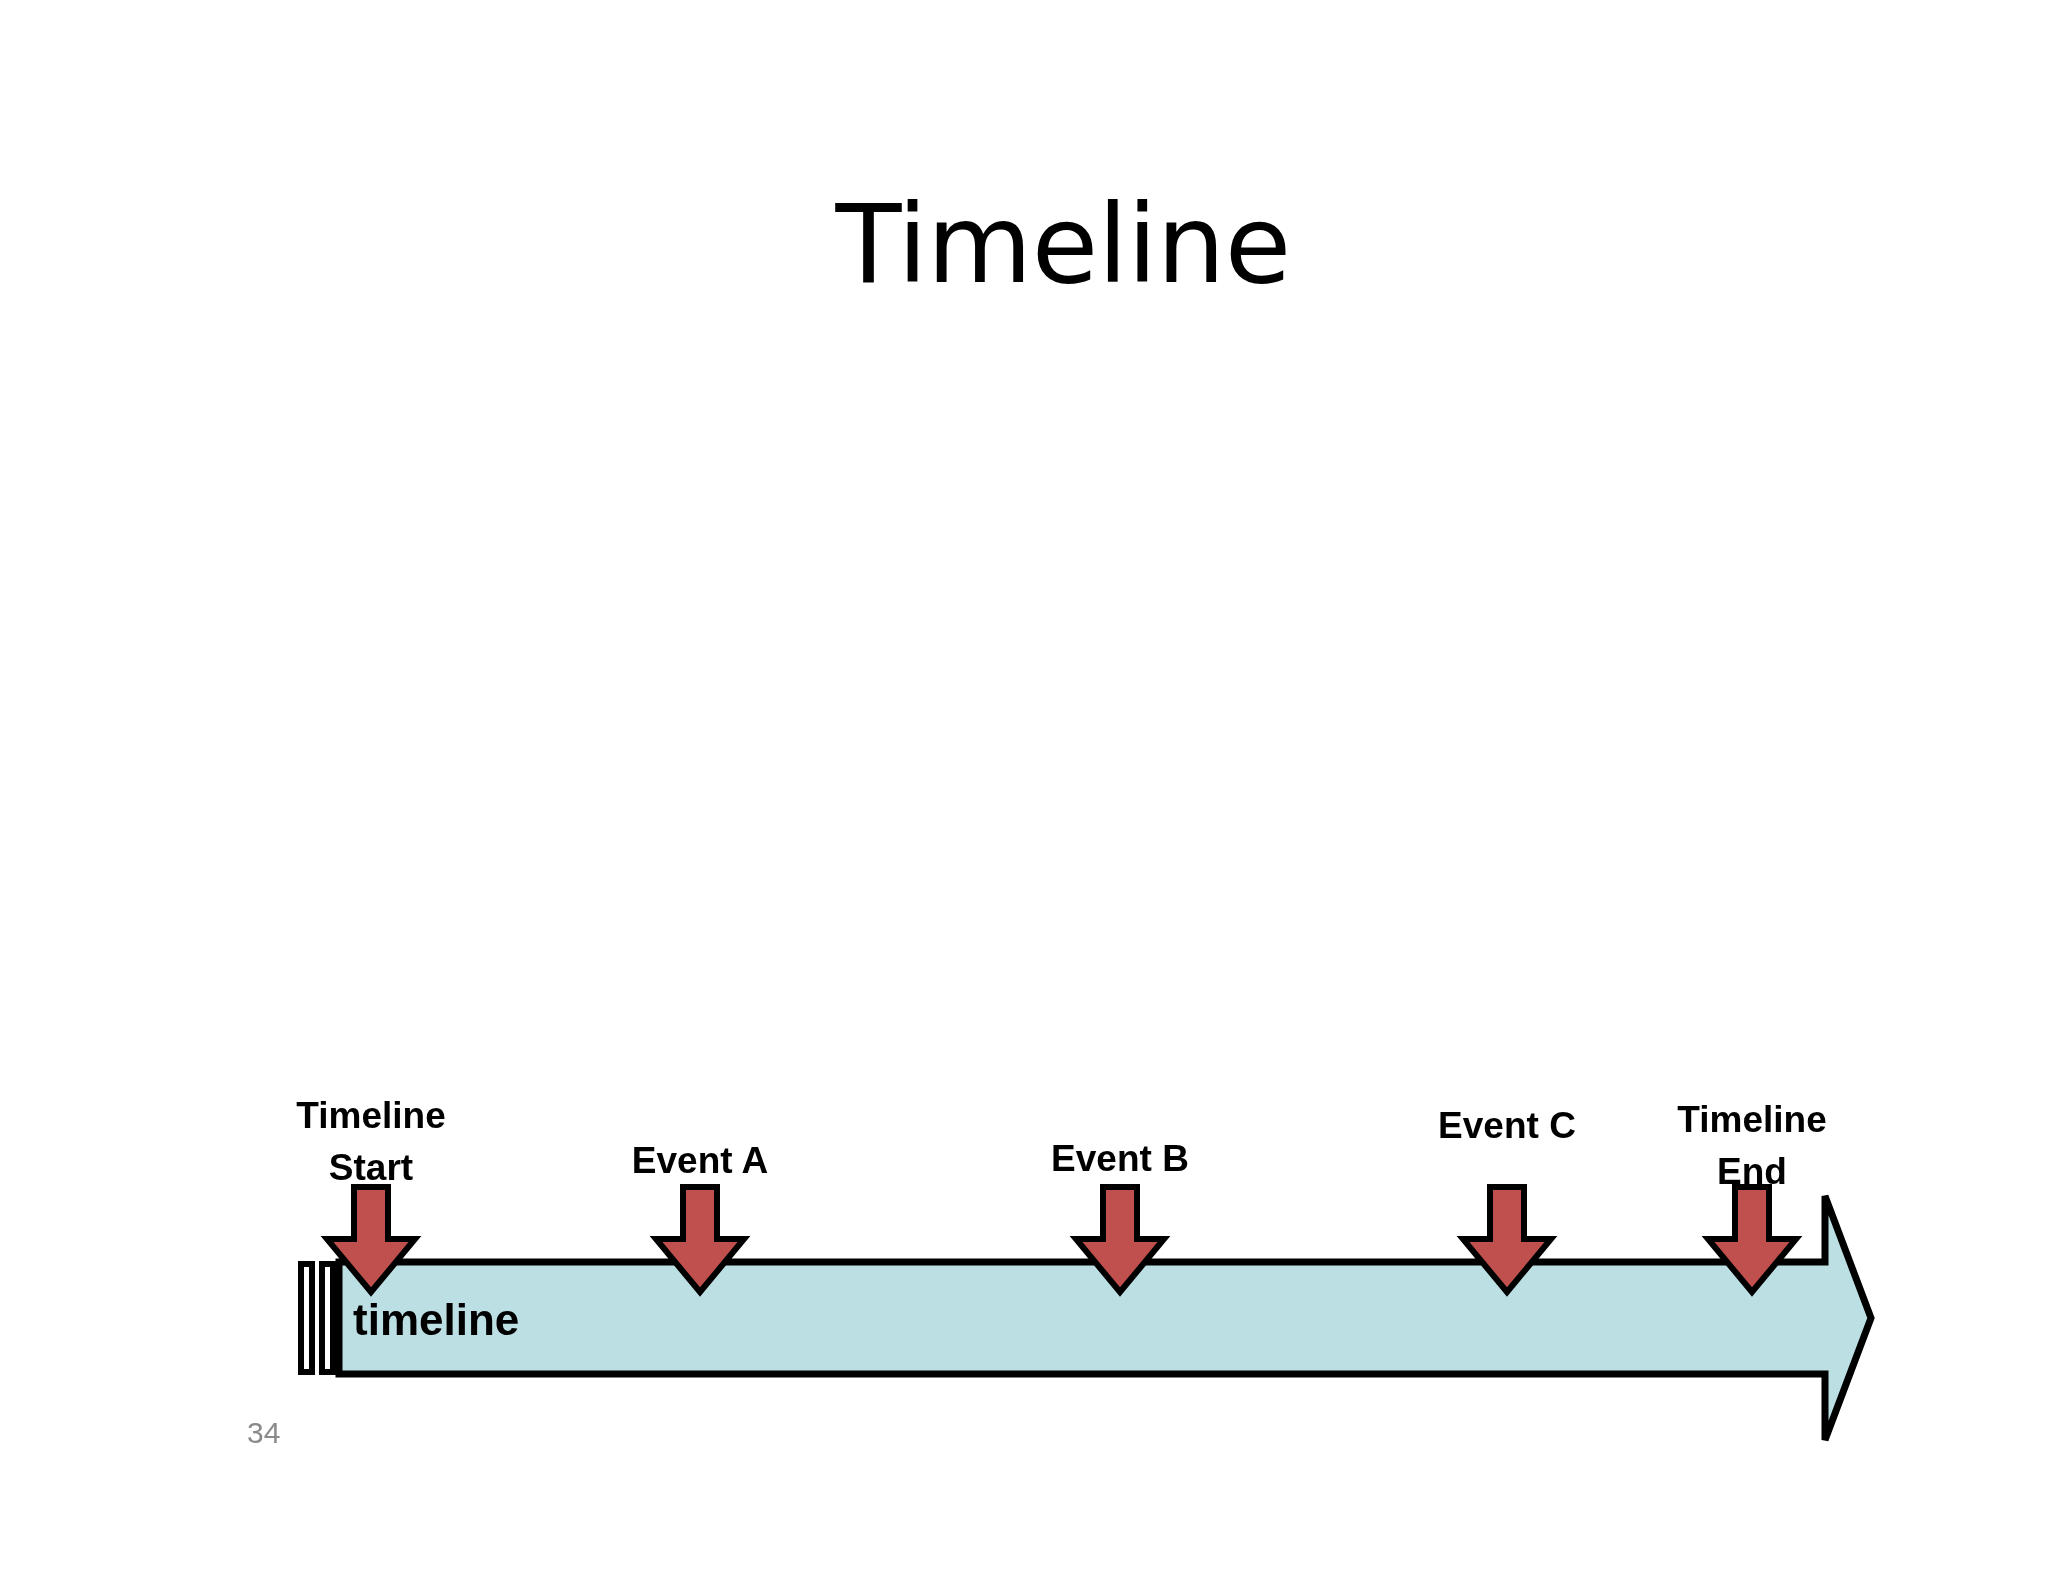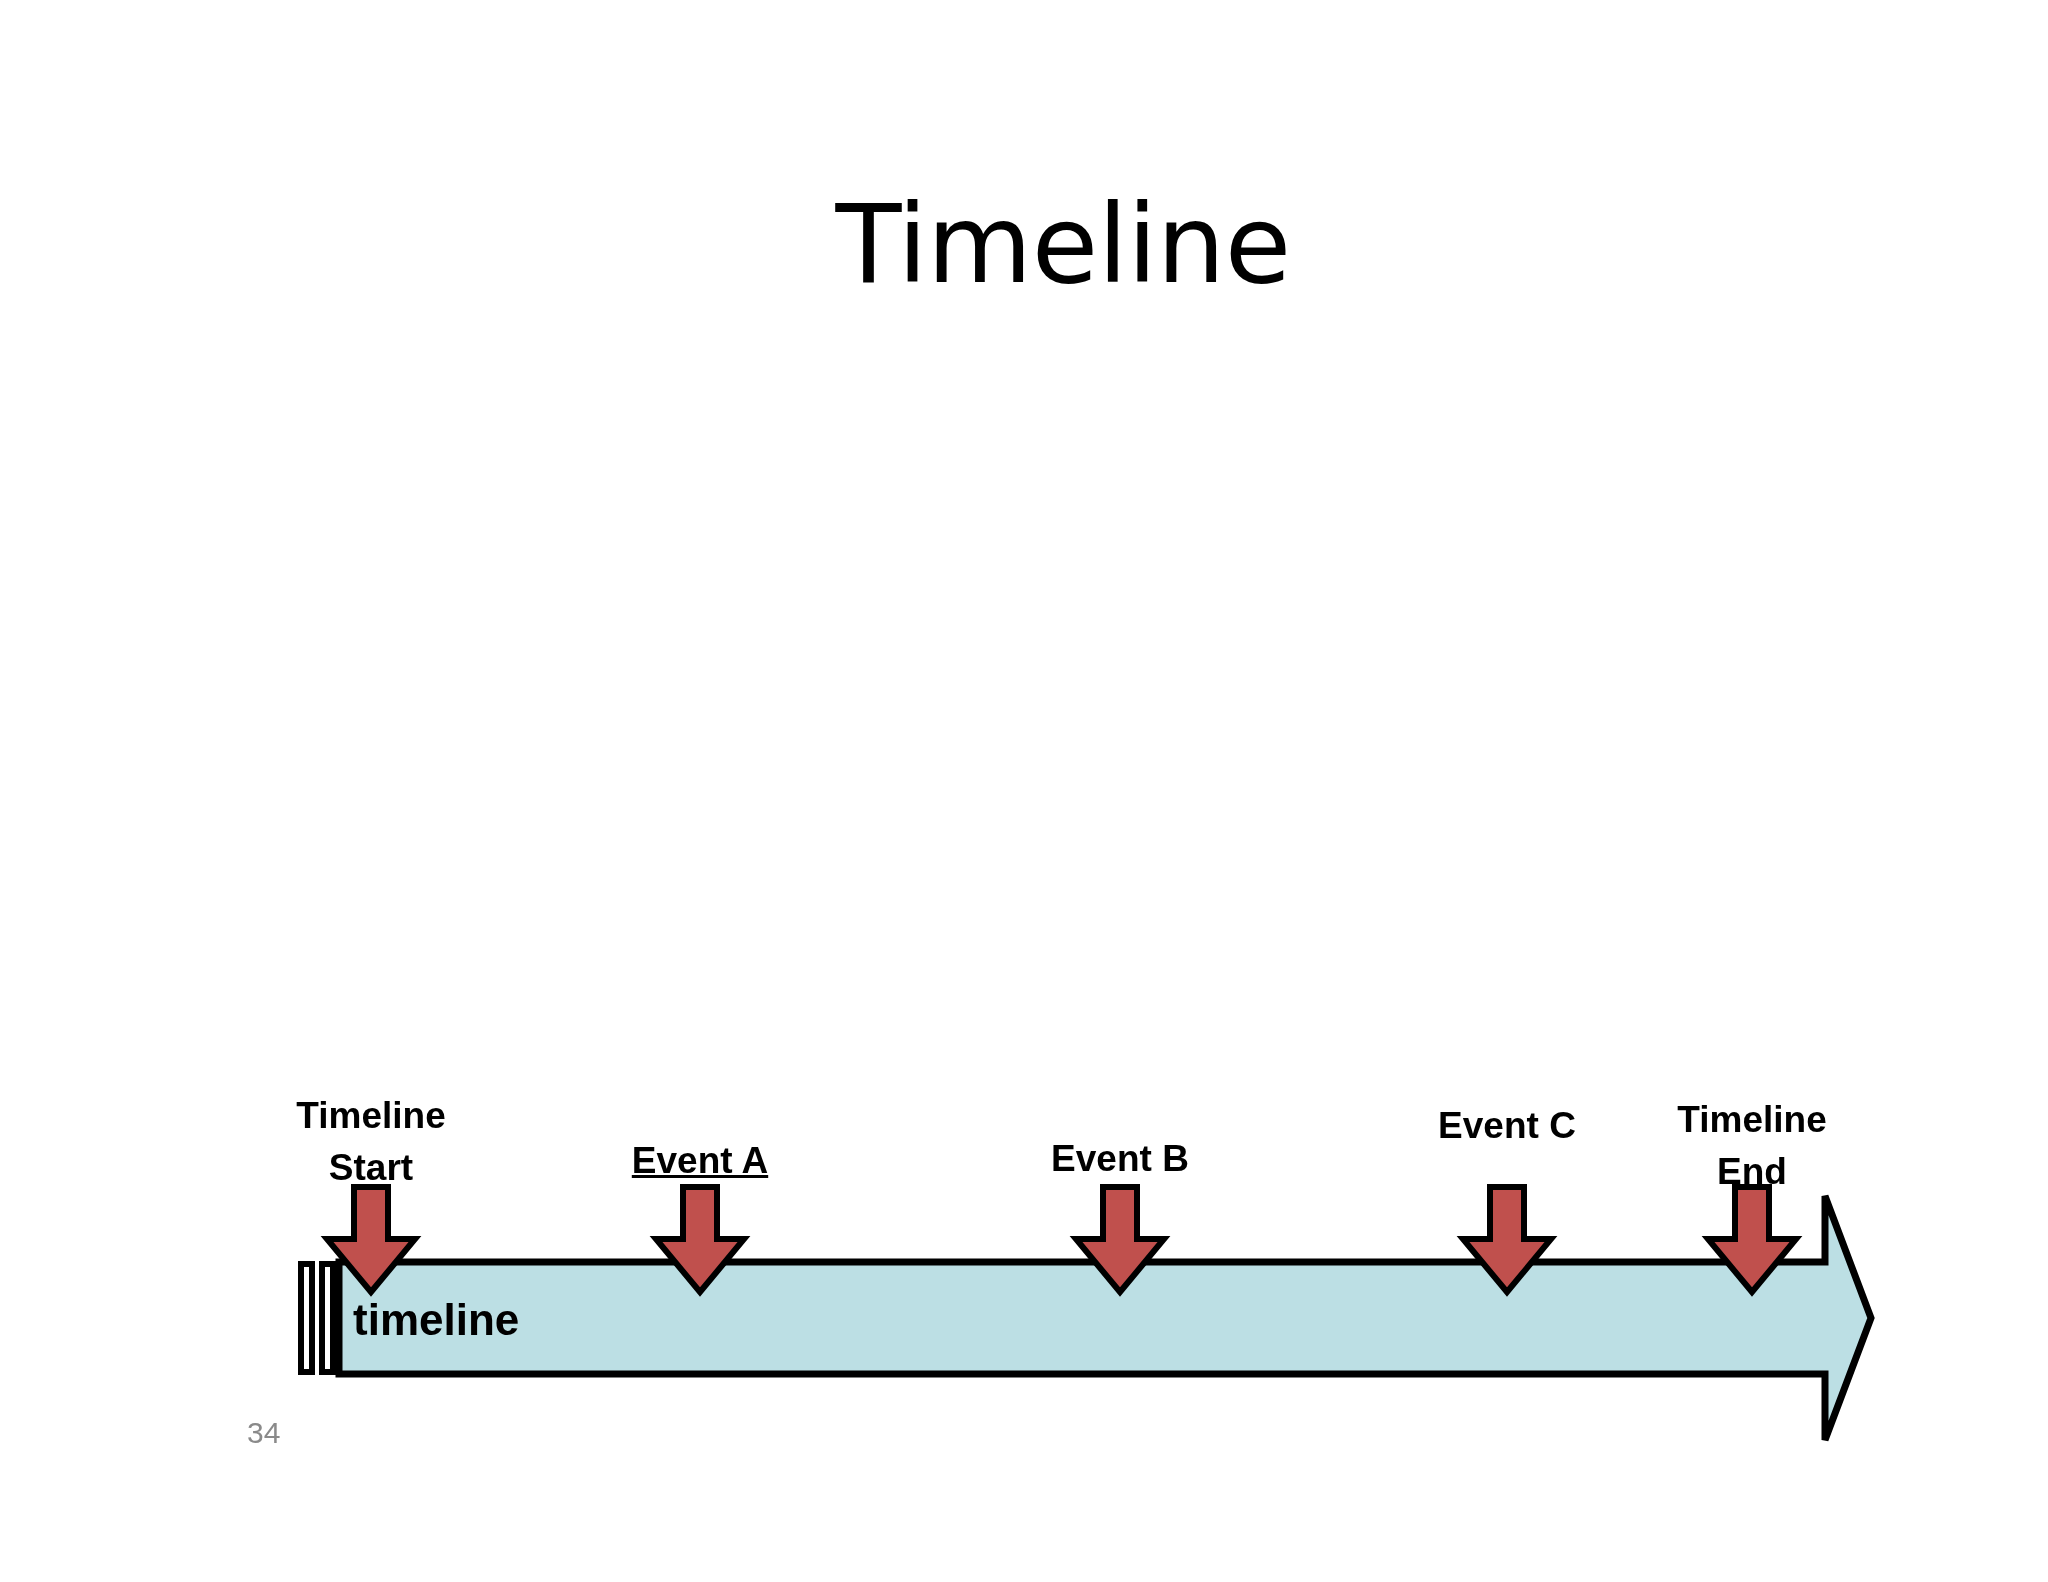--- a/index.html
+++ b/index.html
@@ -172,21 +172,21 @@
                  L 1669 1239
                  L 1696 1239
                  Z" fill="#c0504d" stroke="#000000" stroke-width="6" stroke-linejoin="miter"></path>
       </g>
 
     </svg>
 
     <div class="marker-label two-line" style="left:332px; top:1090px; width:280px;">Timeline
 Start</div>
 
-    <div class="marker-label" style="left:661px; top:1135px; width:280px;text-decoration:underline;">Event A</div>
+    <div class="marker-label" style="left:661px; top:1135px; width:280px;">Event A</div>
 
     <div class="marker-label" style="left:1081px; top:1133px; width:280px;">Event B</div>
 
     <div class="marker-label" style="left:1468px; top:1100px; width:280px;">Event C</div>
 
     <div class="marker-label two-line" style="left:1713px; top:1094px; width:280px;">Timeline
 End</div>
 
     <div id="bar-caption">timeline</div>
 

